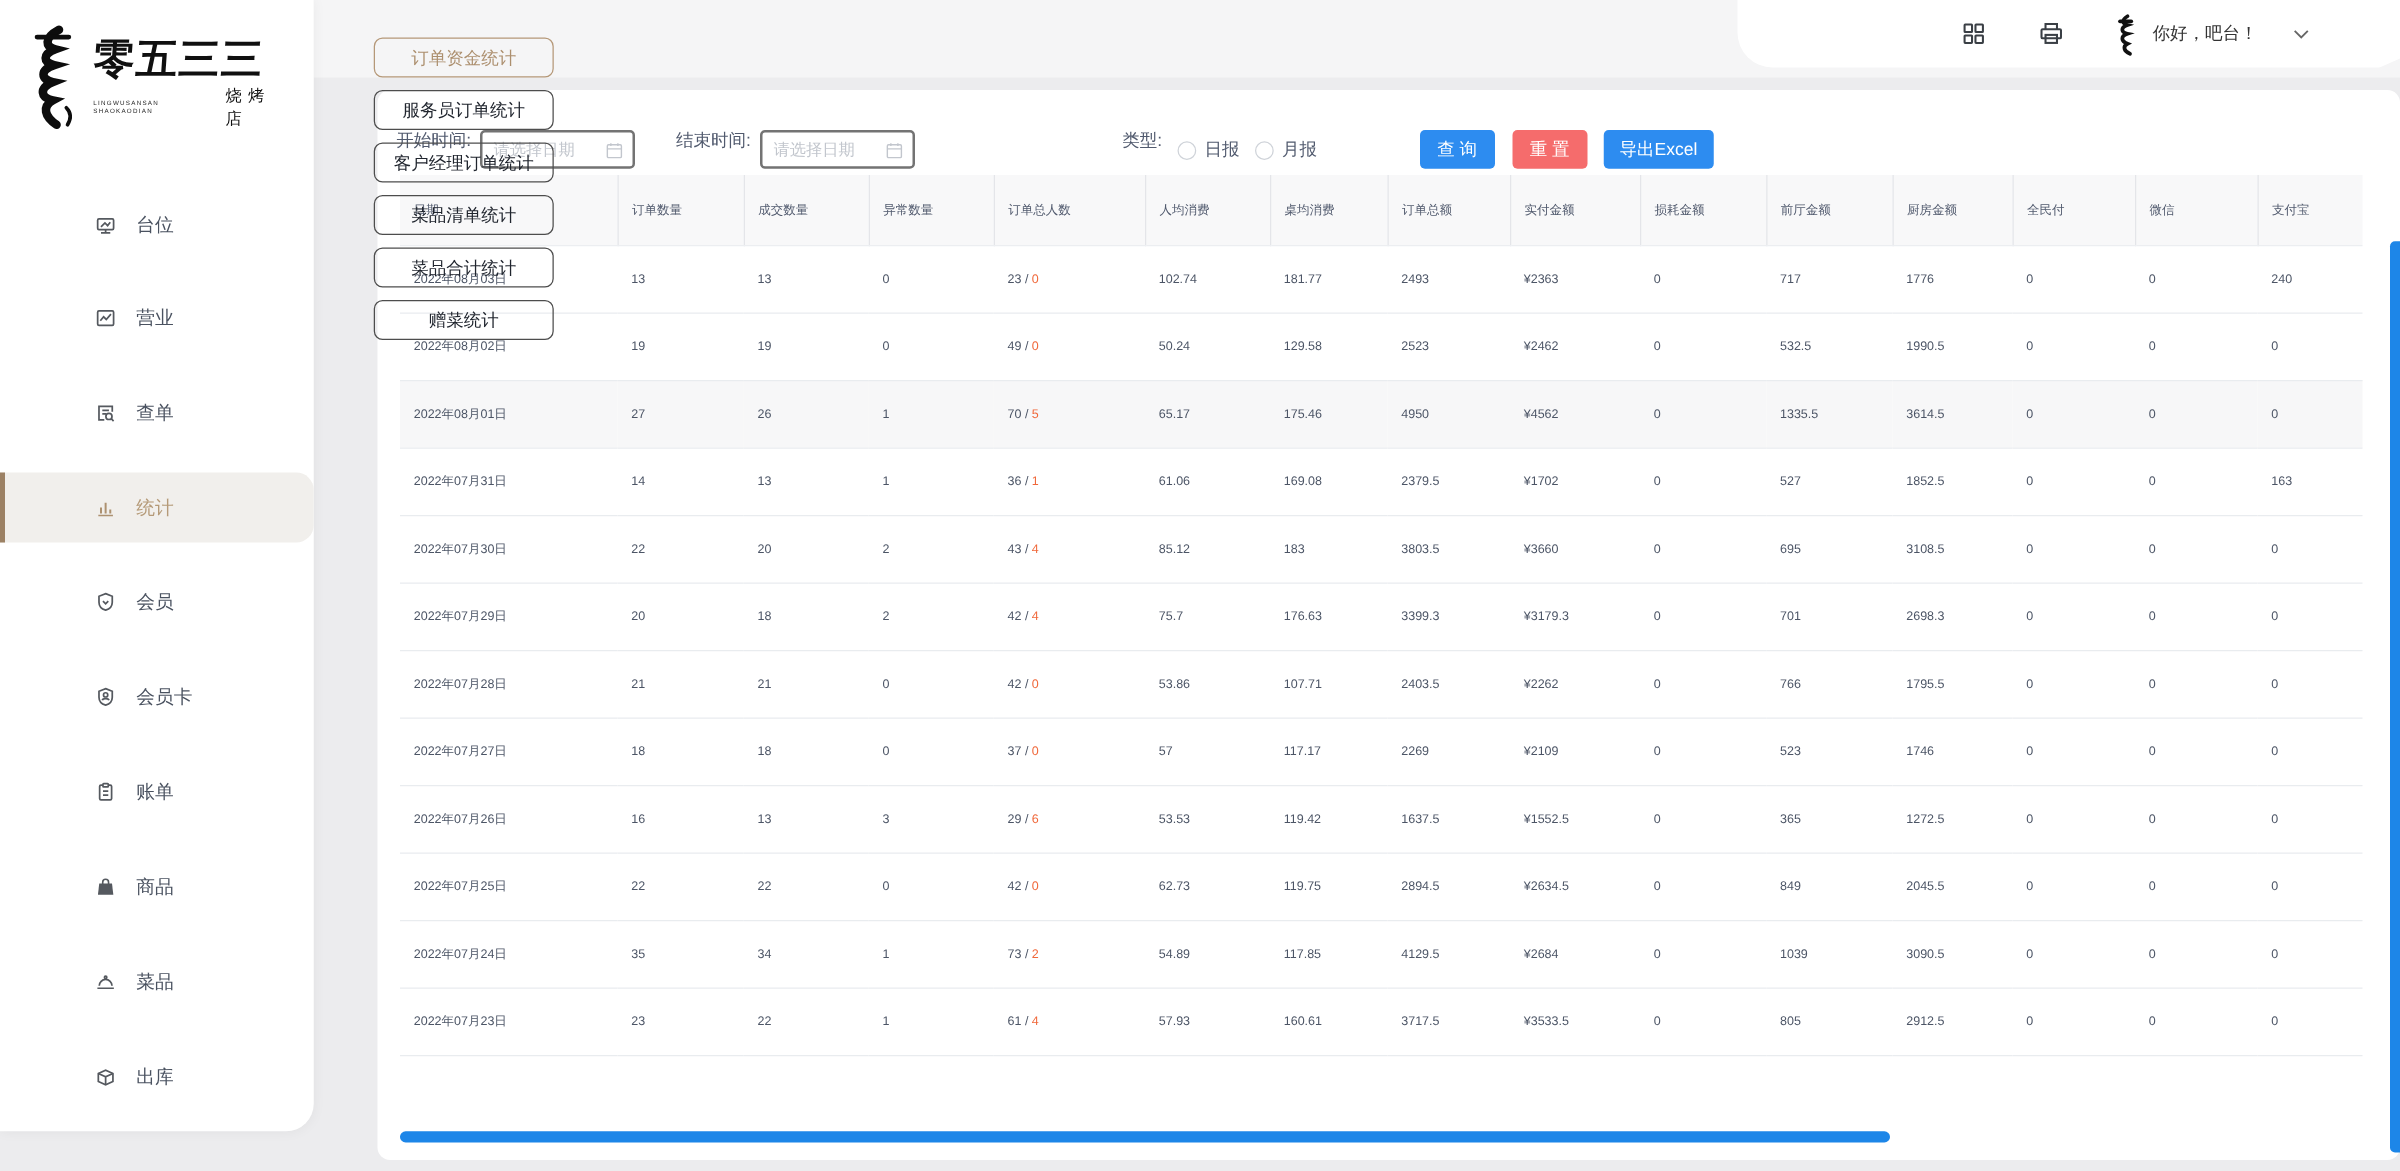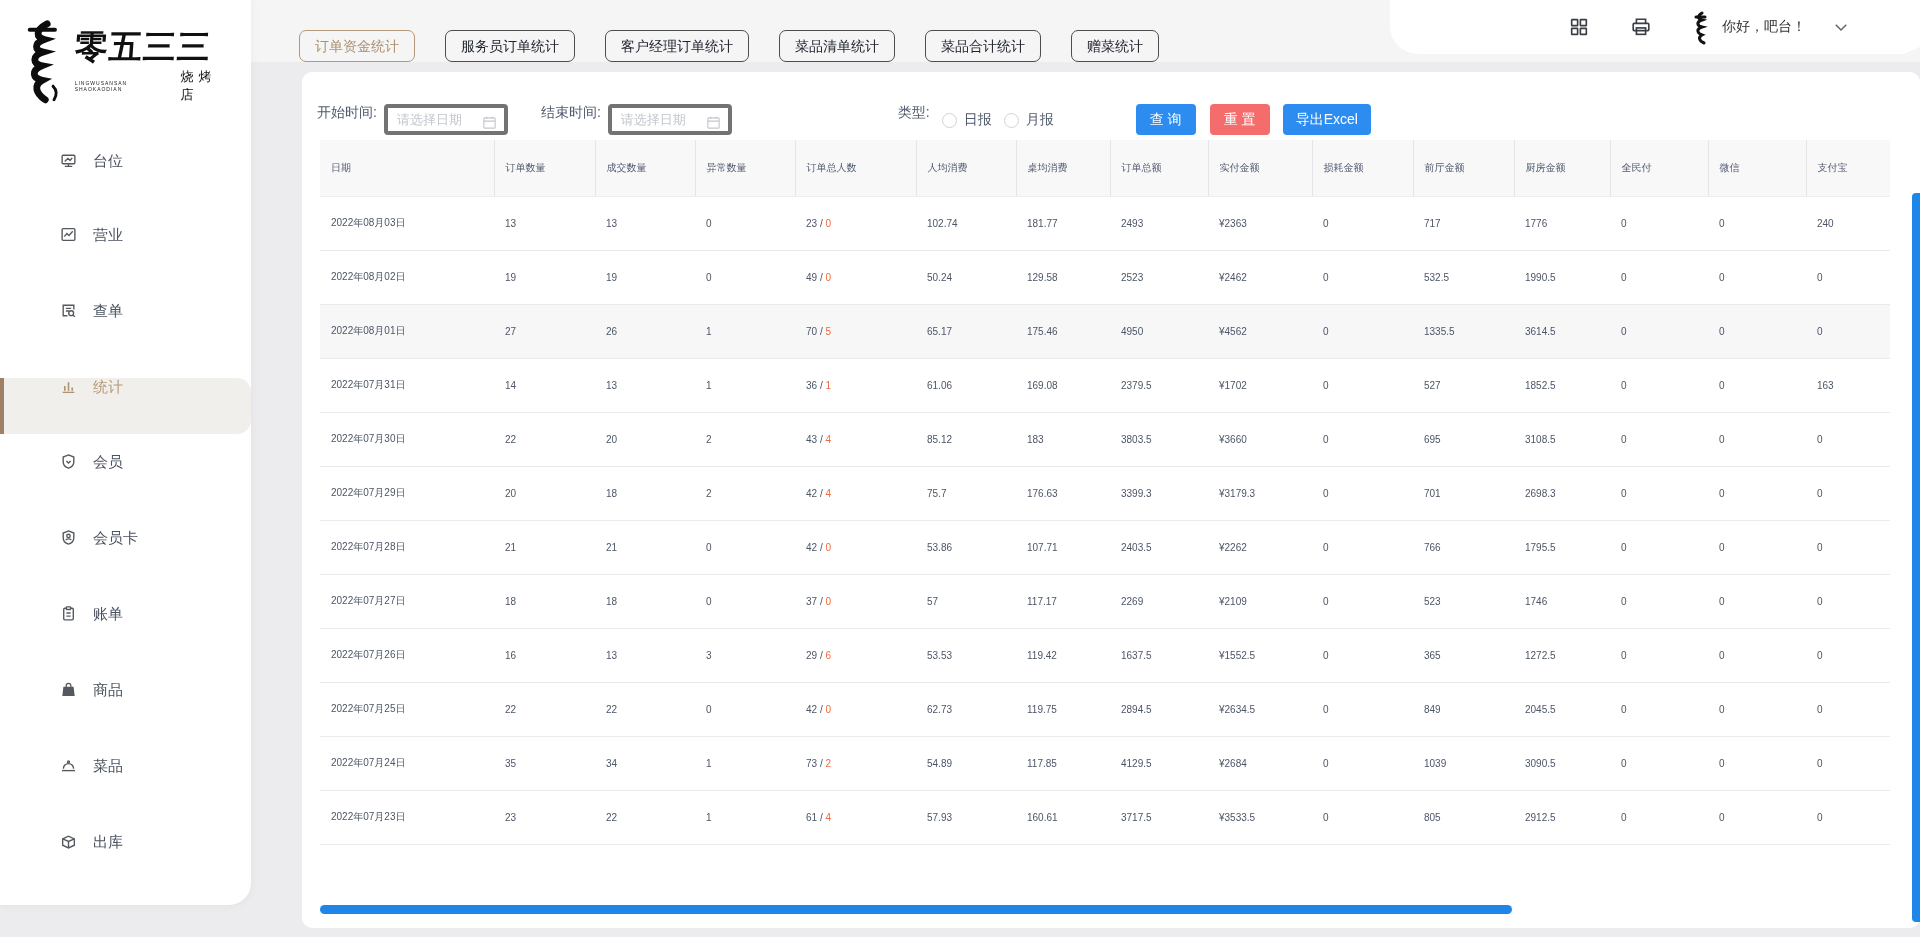--- a/index.html
+++ b/index.html
@@ -19,37 +19,37 @@
 
   
   .sidebar { position:absolute; left:0; top:0; width:251px; height:905px; background:#ffffff;
     border-radius:0 0 22px 0; box-shadow:0 0 10px rgba(0,0,0,.05); z-index:3; }
   .logo { position:absolute; left:18px; top:14px; width:215px; height:100px; display:flex; align-items:center; gap:6px; }
   .logo-mark { width:52px; height:92px; }
   .logo-title { font-family:"DejaVu Serif","Liberation Serif",serif; font-weight:900; font-size:33px; color:#101010; letter-spacing:1px; transform:skewX(-4deg); white-space:nowrap; }
   .logo-sub { display:flex; align-items:center; justify-content:flex-end; gap:6px; margin-top:-2px; }
   .logo-latin { font-size:5px; letter-spacing:1px; color:#222; }
   .logo-shop { font-family:"DejaVu Serif","Liberation Serif",serif; font-size:13px; letter-spacing:5px; color:#111; }
-  .nav-item { position:absolute; left:0; width:251px; height:56px; display:flex; gap:16px; padding-left:60px; font-size:15px; color:#4a5260; cursor:pointer; }
+  .nav-item { position:absolute; left:0; width:251px; height:56px; display:flex; align-items:center; gap:16px; padding-left:76px; font-size:15px; color:#4a5260; cursor:pointer; }
   .nav-item .nicon { width:17px; height:17px; color:#55595f; flex:0 0 auto; }
   .nav-item.active { background:#f1efec; color:#b59a78; border-radius:0 14px 14px 0; }
   .nav-item.active::before { content:""; position:absolute; left:0; top:0; bottom:0; width:4px; background:#9c8164; }
   .nav-item.active .nicon { color:#ad9170; }
 
   
-  .tabs { position:absolute; left:299px; top:30px; display:flex; gap:30px; z-index:2; }
+  .tabs { position:absolute; left:299px; top:30px; display:flex; gap:10px; z-index:2;flex-direction:column; }
   .tab { height:32px; line-height:30px; padding:0 15px; border:1px solid #4d4d4d; border-radius:7px; background:transparent; font-size:14px; color:#20252e; cursor:pointer; white-space:nowrap; }
   .tab.active { border-color:#b59878; color:#ac8f6e; }
 
   
   .panel { position:absolute; left:302px; top:72px; width:1618px; height:856px; background:#fff; border-radius:10px; z-index:1; }
   .filter-row { position:absolute; left:0; top:32px; height:32px; width:100%; display:flex; font-size:14px; color:#515a6e; }
   .flabel { white-space:nowrap; }
   .lbl-start { margin-left:15px; }
-  .date-input { position:relative; margin-left:7px; width:124px; height:31px; border:4px solid #737373; border-radius:4px; background:#fff; display:flex; align-items:center; }
+  .date-input { position:relative; margin-left:7px; width:124px; height:31px; border:2px solid #737373; border-radius:4px; background:#fff; display:flex; align-items:center; }
   .date-input input { border:0; outline:0; width:88px; margin-left:9px; font-size:13px; color:#515a6e; background:transparent; }
   .date-input input::placeholder { color:#c2c6cd; }
   .cal-icon { position:absolute; right:7px; top:7px; width:15px; height:15px; color:#c2c6cd; }
   .lbl-end { margin-left:33px; }
   .lbl-type { margin-left:166px; }
   .radio-item { display:flex; align-items:center; margin-left:12px; cursor:pointer; }
   .radio-dot { width:15px; height:15px; border:1px solid #cfd3d9; border-radius:50%; background:#fff; margin-right:7px; }
   .btn { height:31px; border:0; border-radius:4px; color:#fff; font-size:14px; padding:0 13px; cursor:pointer; white-space:nowrap; }
   .btn-query { margin-left:82px; width:60px; background:#2d8cf0; }
   .btn-reset { margin-left:14px; width:60px; background:#f56c6c; }

